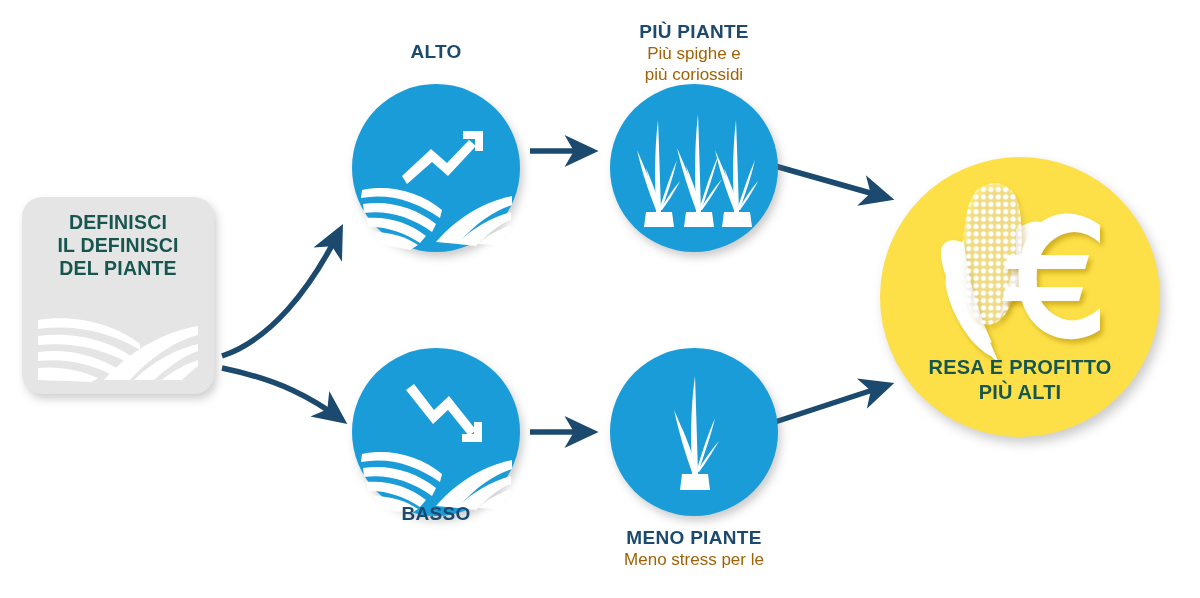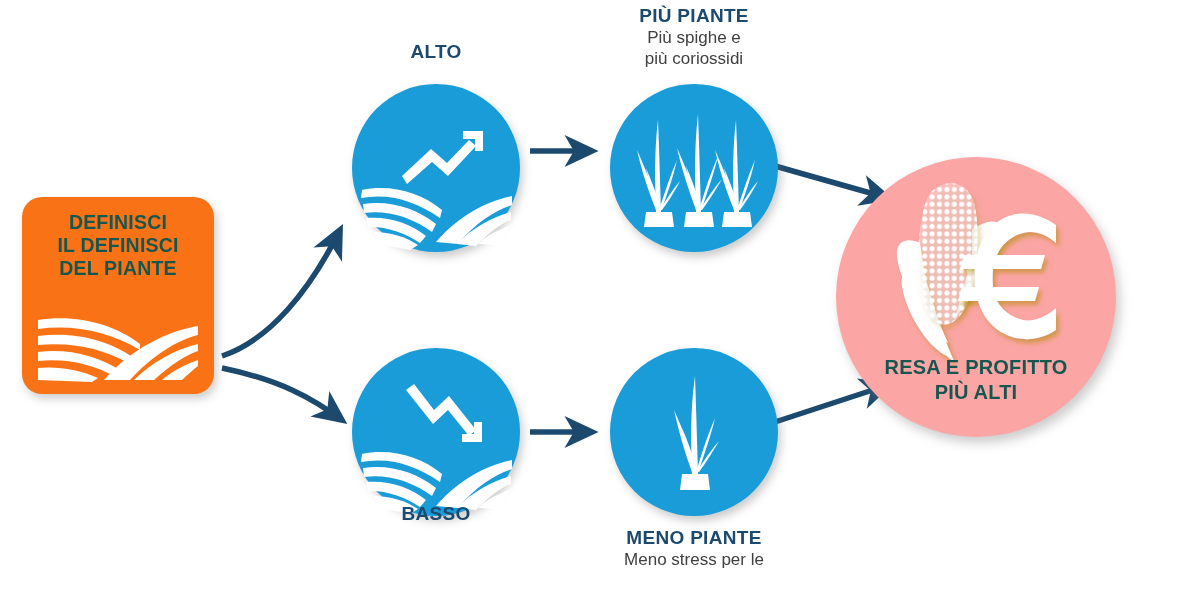--- a/index.html
+++ b/index.html
@@ -28,21 +28,21 @@
     width: 1200px; height: 598px;
     pointer-events: none;
   }
 
   
   #start-card {
     left: 22px;
     top: 197px;
     width: 192px;
     height: 197px;
-    background: #f97316;
+    background: #e5e5e5;
     border-radius: 20px;
     box-shadow: 3px 5px 9px rgba(120,120,120,0.35);
     overflow: hidden;
   }
   #start-card-title {
     position: absolute;
     left: 0; right: 0;
     top: 14px;
     text-align: center;
     color: #17564f;
@@ -67,26 +67,26 @@
   }
   #circle-alto   { left: 352px; top: 84px;  width: 168px; height: 168px; }
   #circle-piu    { left: 610px; top: 84px;  width: 168px; height: 168px; }
   #circle-basso  { left: 352px; top: 348px; width: 168px; height: 168px; }
   #circle-meno   { left: 610px; top: 348px; width: 168px; height: 168px; }
 
   .node-svg { position: absolute; left: 0; top: 0; width: 100%; height: 100%; }
 
   
   #circle-result {
-    left: 836px;
+    left: 880px;
     top: 157px;
     width: 280px;
     height: 280px;
     border-radius: 50%;
-    background: #fca5a5;
+    background: #fde047;
     box-shadow: 4px 6px 11px rgba(120,120,120,0.38);
   }
   #result-art {
     position: absolute;
     left: 48px;
     top: 14px;
     width: 196px;
     height: 200px;
   }
   #result-caption {
@@ -104,29 +104,29 @@
   
   .label-block { text-align: center; }
   .label-title {
     color: #1b4a6e;
     font-weight: bold;
     font-size: 19px;
     line-height: 23px;
     letter-spacing: 0.3px;
   }
   .label-sub {
-    color: #404040;
+    color: #a16207;
     font-weight: normal;
     font-size: 17px;
     line-height: 21px;
   }
 
   #label-alto  { left: 336px; top: 40px;  width: 200px; }
   #label-basso { left: 336px; top: 502px; width: 200px; }
-  #label-piu   { left: 584px; top: 4px;   width: 220px; }
+  #label-piu   { left: 584px; top: 20px;   width: 220px; }
   #label-meno  { left: 584px; top: 526px; width: 220px; }
 </style>
 </head>
 <body>
 
 <div id="canvas">
 
   <svg id="arrow-layer" viewBox="0 0 1200 598">
     <defs>
       <marker id="ah" markerWidth="9" markerHeight="9" refX="5.4" refY="3.2" orient="auto" markerUnits="strokeWidth">

